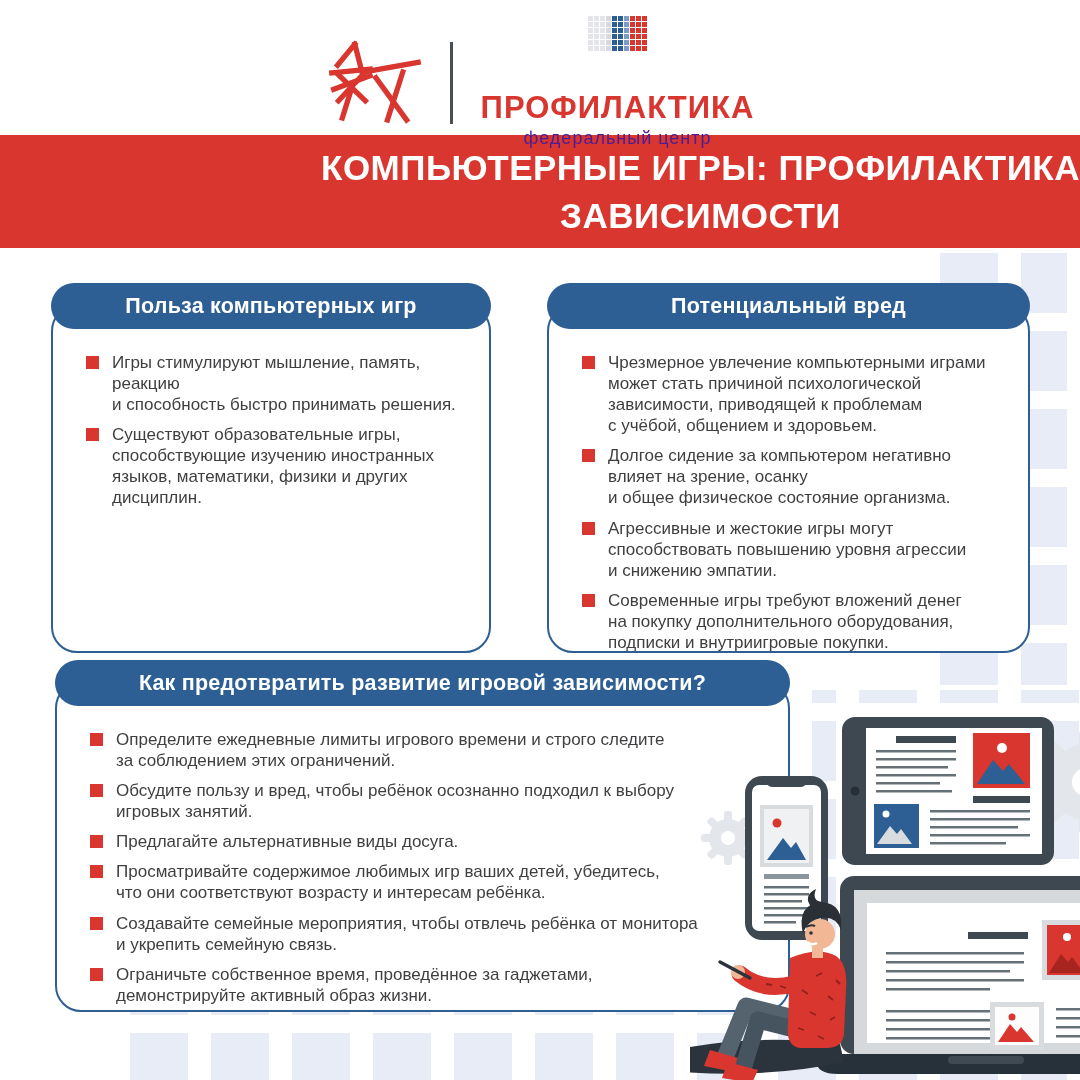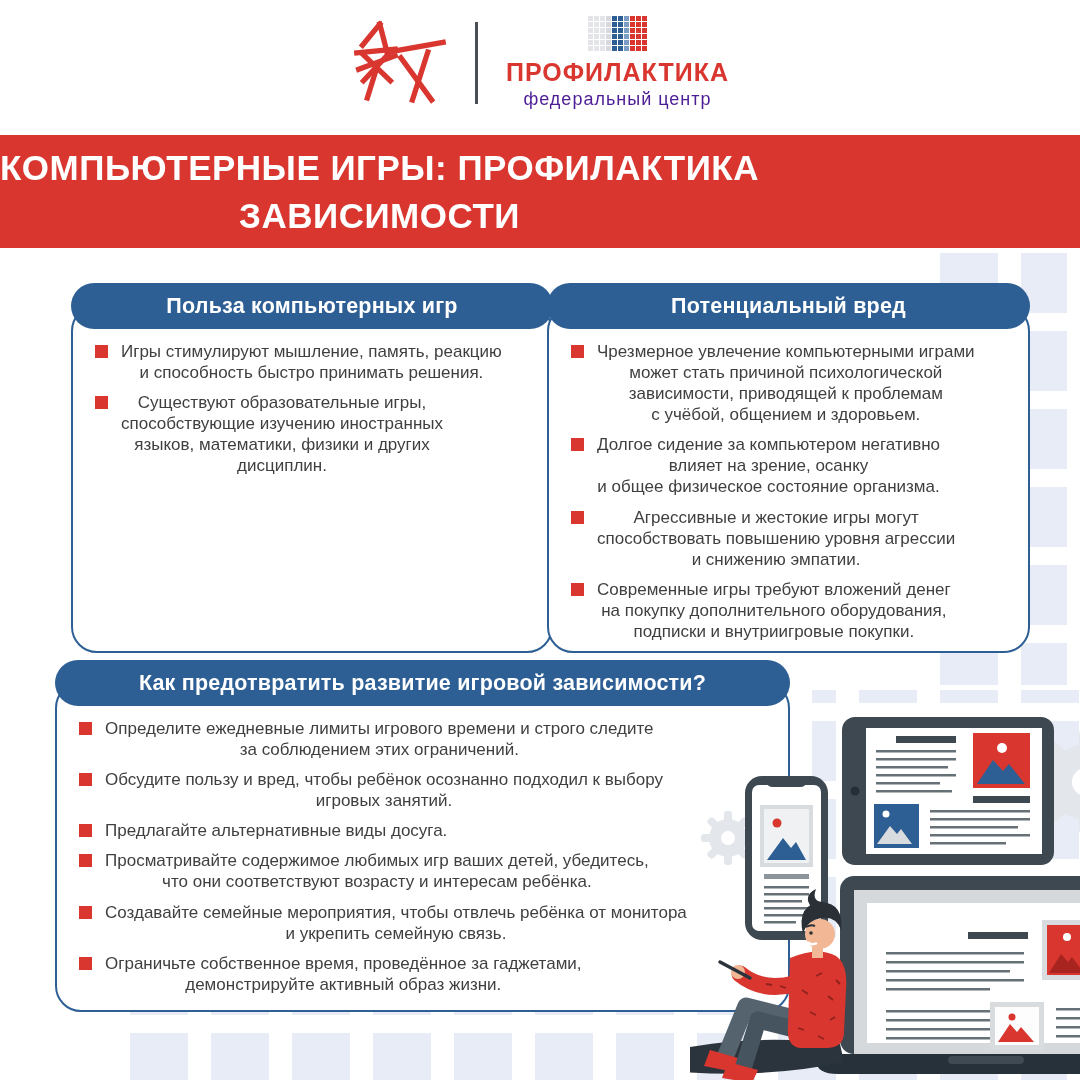--- a/index.html
+++ b/index.html
@@ -24,43 +24,43 @@
   .pat-right{left:930px;top:250px;width:150px;height:450px;background-position:-13px 0,0 -15px;}
   .pat-illu{left:790px;top:690px;width:290px;height:390px;background-position:46px 0,0 13px;}
   .pat-bottom{left:120px;top:1012px;width:960px;height:68px;background-position:-13px 0,0 3px;}
 
   
   .header{position:absolute;top:16px;left:0;right:0;display:flex;justify-content:center;align-items:center;gap:28px;z-index:3;}
   .brand-mark{width:96px;height:94px;}
   .header-divider{width:3px;height:82px;background:#4a4f55;}
   .logo{display:flex;flex-direction:column;align-items:center;}
   .logo-grid{display:grid;grid-template-columns:repeat(10,5px);grid-auto-rows:5px;gap:1px;margin-bottom:7px;}
-  .logo-title{font-size:25px;font-weight:bold;color:var(--red);letter-spacing:1px;}
+  .logo-title{font-size:31px;font-weight:bold;color:var(--red);letter-spacing:1px;margin-top:32px;}
   .logo-subtitle{font-size:18px;color:#4c1d95;margin-top:2px;letter-spacing:1px;}
 
   
   .banner{position:absolute;left:0;top:135px;width:1080px;height:113px;background:var(--red);z-index:1;
-          display:flex;align-items:center;justify-content:flex-start;}
+          display:flex;align-items:center;justify-content:flex-end;}
   .banner-title{color:#ffffff;font-weight:bold;font-size:35px;line-height:1.35;text-align:center;
                 letter-spacing:.5px;white-space:pre-line;}
 
   
   .card{position:absolute;z-index:2;}
   .card-head{position:relative;z-index:2;height:46px;border-radius:26px;background:var(--blue);
              display:flex;align-items:center;justify-content:center;}
   .card-head .card-title{color:#ffffff;font-weight:bold;font-size:21.5px;letter-spacing:.2px;}
   .card-body{box-sizing:border-box;border:2.5px solid var(--blue);border-radius:26px;background:#ffffff;
              margin-top:-24px;padding:34px 18px 12px 22px;overflow:hidden;}
-  .card-benefits{left:71px;top:283px;width:482px;}
+  .card-benefits{left:51px;top:283px;width:440px;}
   .card-harm{left:547px;top:283px;width:483px;}
   .card-prevention{left:55px;top:660px;width:735px;}
   .card-benefits .card-body,.card-harm .card-body{height:348px;}
   .card-prevention .card-body{height:330px;}
 
-  ul.items{list-style:none;margin:0;padding:0;text-align:center;}
+  ul.items{list-style:none;margin:11px;padding:0;}
   ul.items li{display:flex;gap:13px;margin-bottom:9px;}
   .bullet{flex:none;width:13px;height:13px;background:var(--red);margin-top:4px;}
   .item-text{font-size:17px;line-height:1.24;color:var(--text);white-space:pre-line;}
 
   
   .illustration{position:absolute;left:690px;top:690px;width:390px;height:390px;z-index:5;}
 </style>
 </head>
 <body>
 

